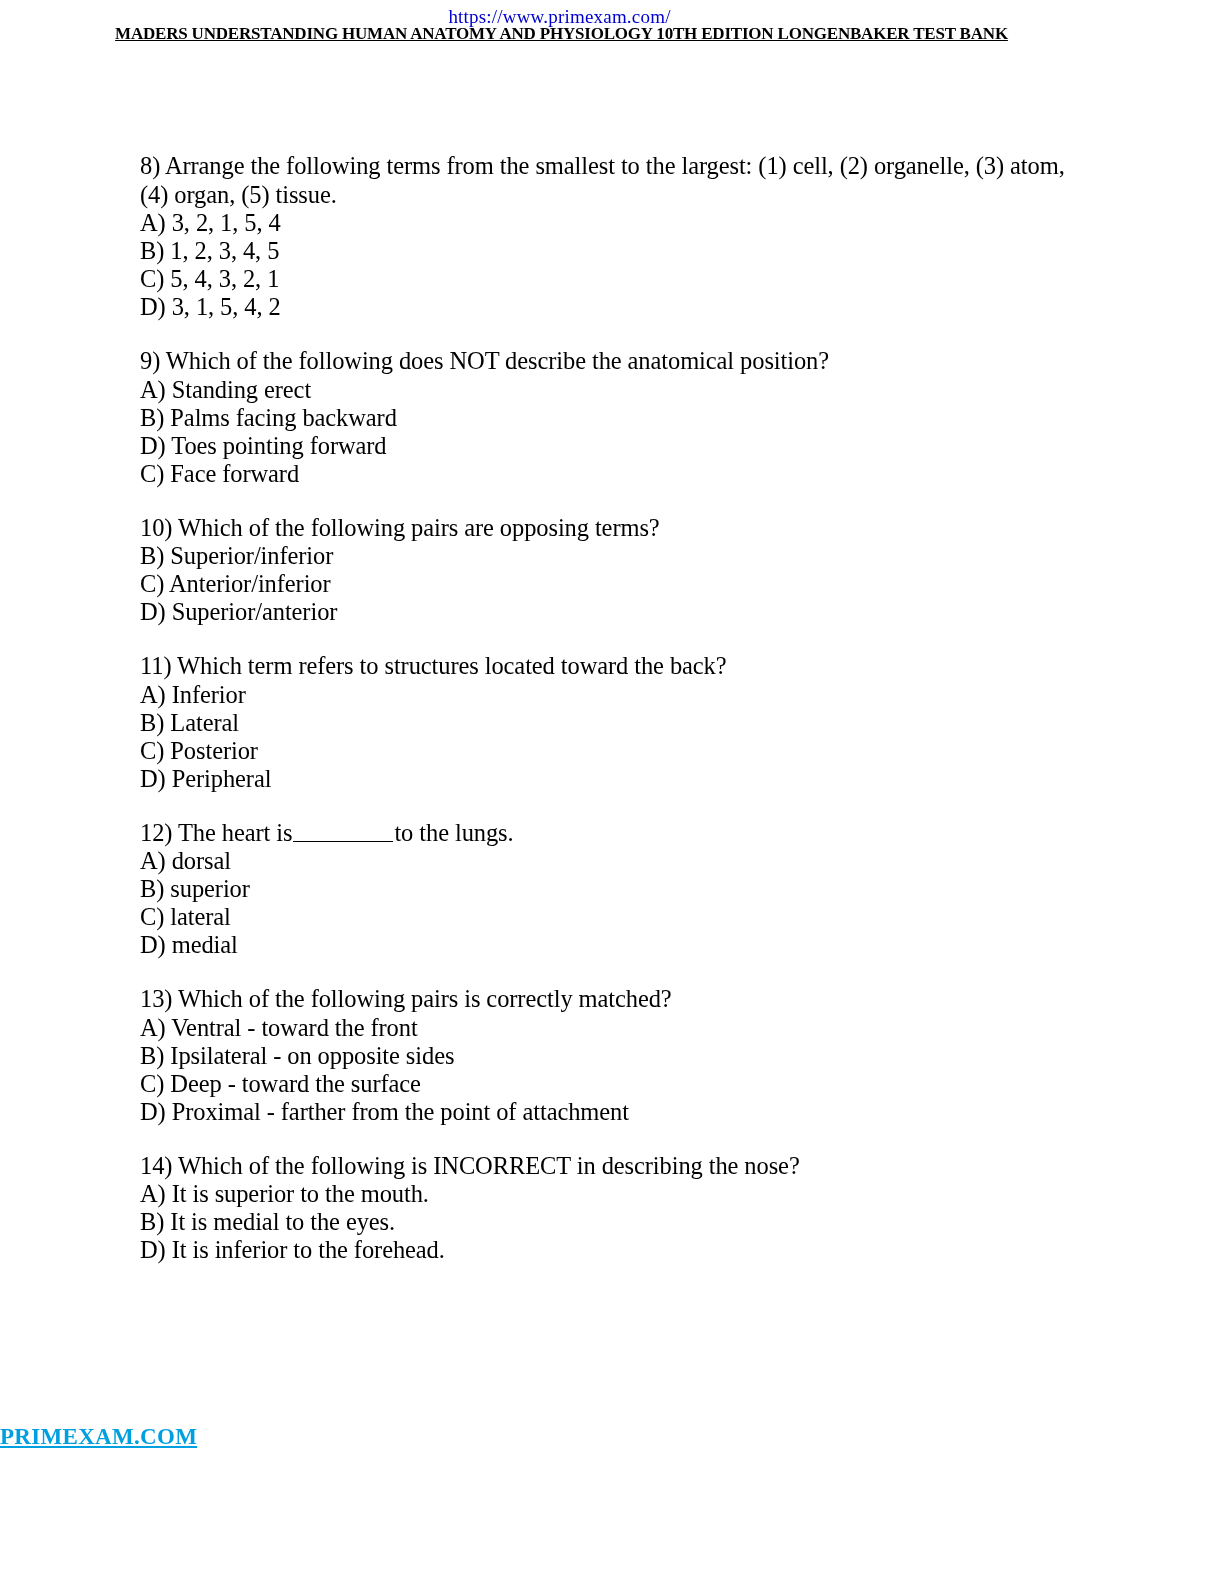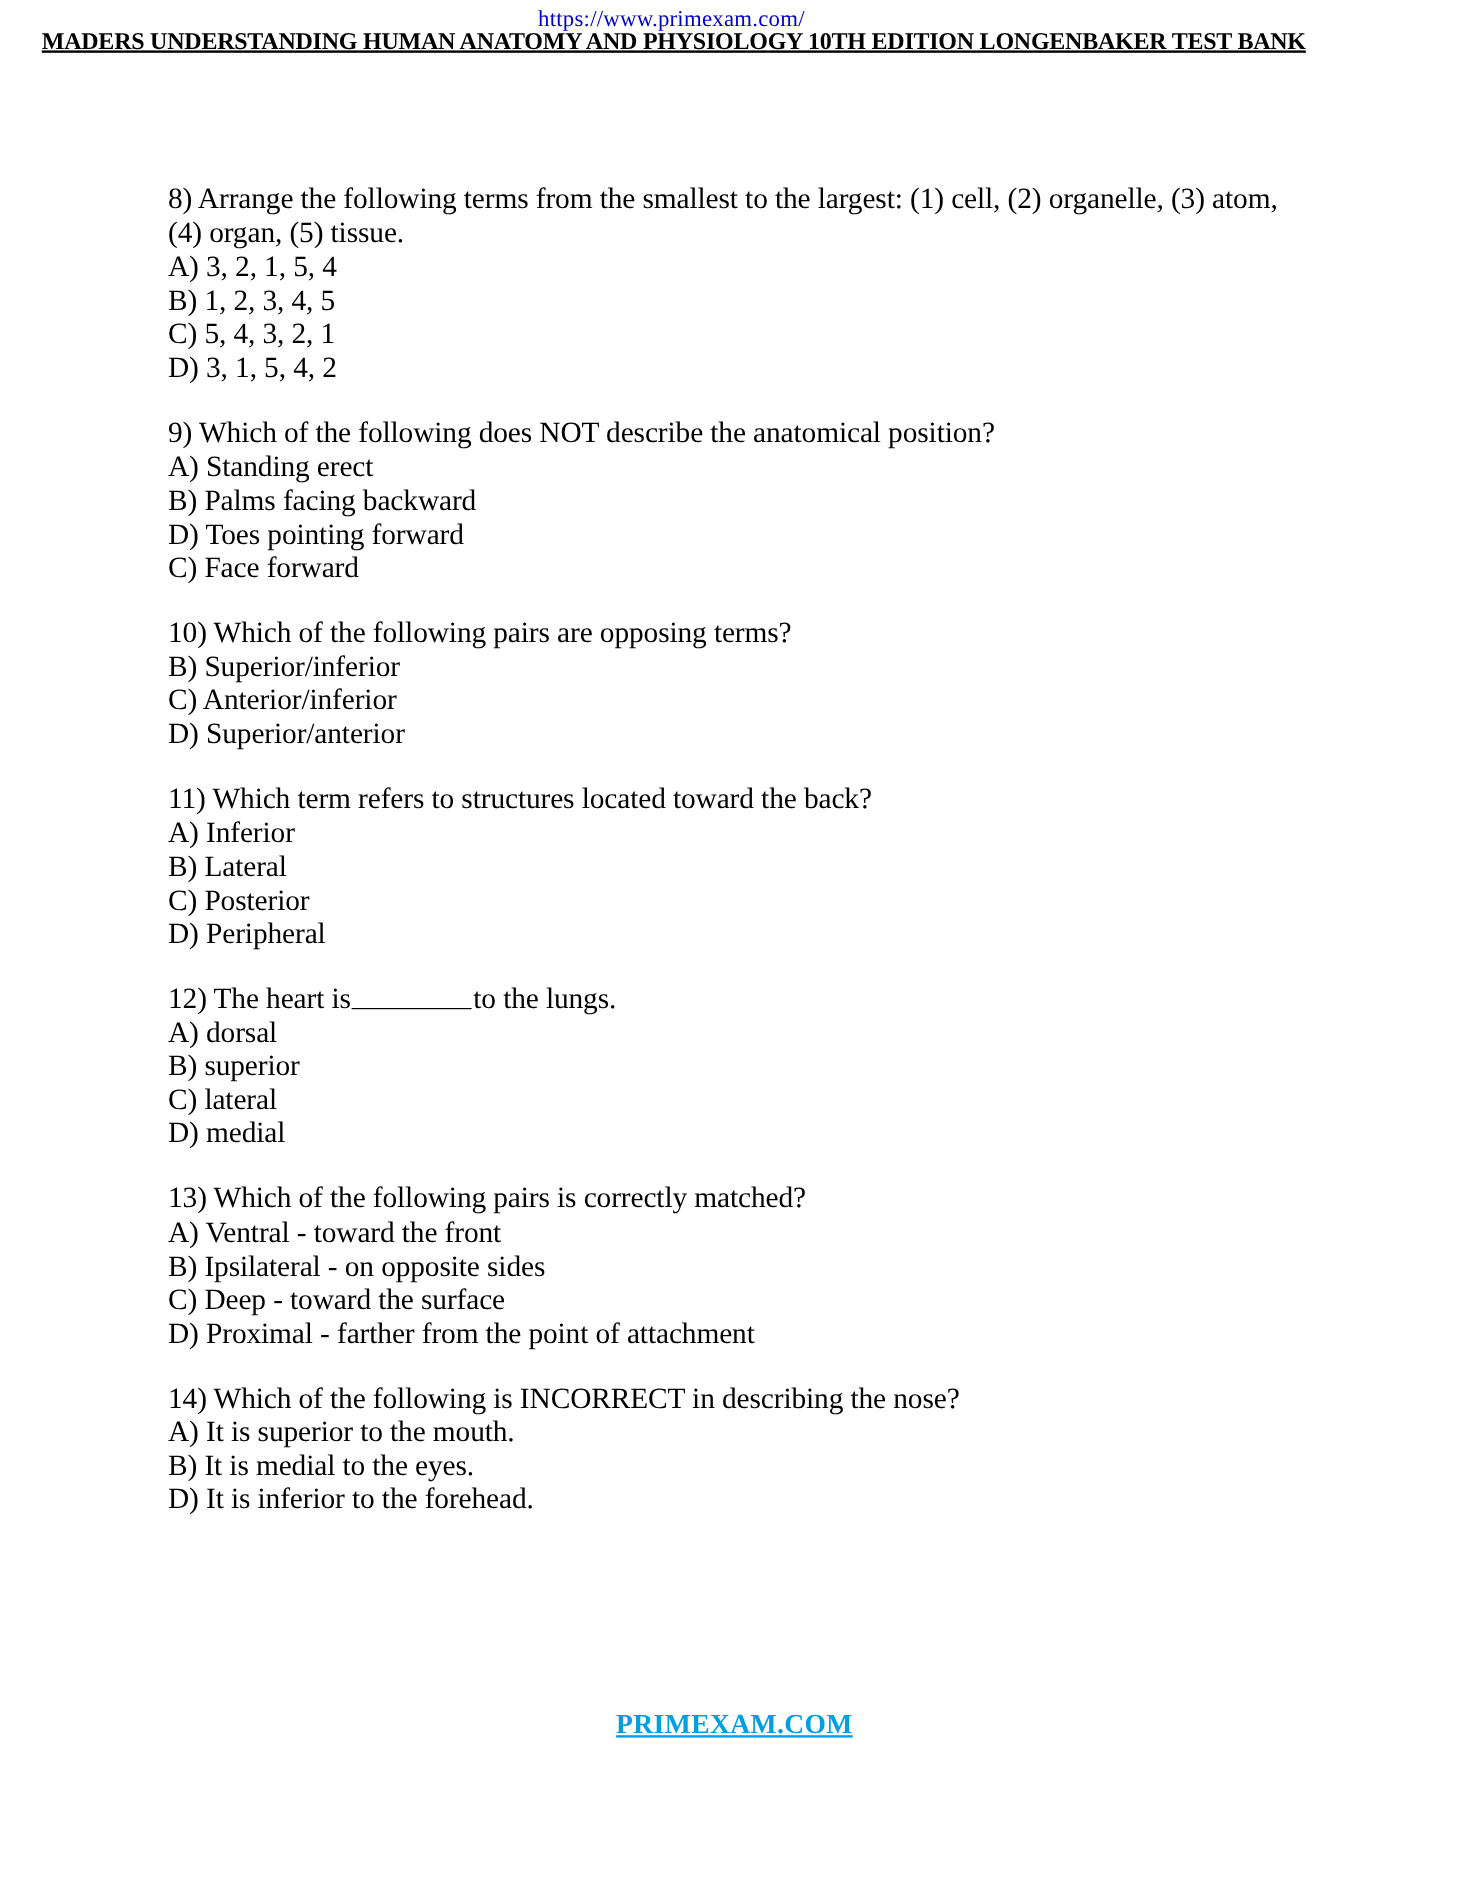--- a/index.html
+++ b/index.html
@@ -39,21 +39,21 @@
     margin-left: 115px;
   }
   .header-title {
     position: absolute;
     top: 24px;
     left: 0;
     width: 1123px;
     text-align: center;
     font-family: "Liberation Serif", serif;
     font-weight: bold;
-    font-size: 20px;
+    font-size: 17px;
     letter-spacing: -0.2px;
     text-decoration: underline;
     white-space: nowrap;
   }
 
   
   .content {
     position: absolute;
     left: 140px;
     top: 138px;
@@ -80,21 +80,21 @@
     height: 16px;
     margin: 0 1px -1px 1px;
   }
 
   
   .footer {
     position: absolute;
     top: 1424px;
     left: 0;
     width: 1224px;
-    text-align: center;
+    text-align: left;
   }
   .footer a, .footer span.footer-link {
     font-family: "Liberation Serif", serif;
     font-weight: bold;
     font-size: 23px;
     color: #00a0e0;
     text-decoration: underline;
     letter-spacing: 0.3px;
   }
 </style>

